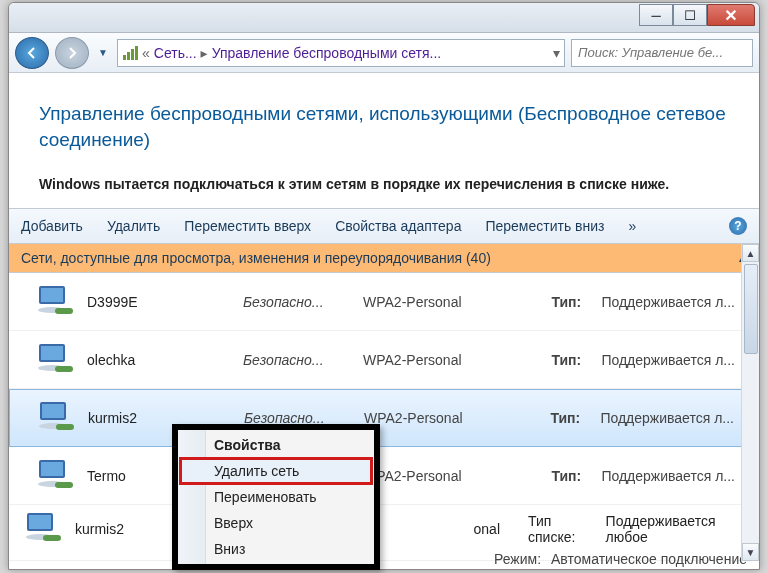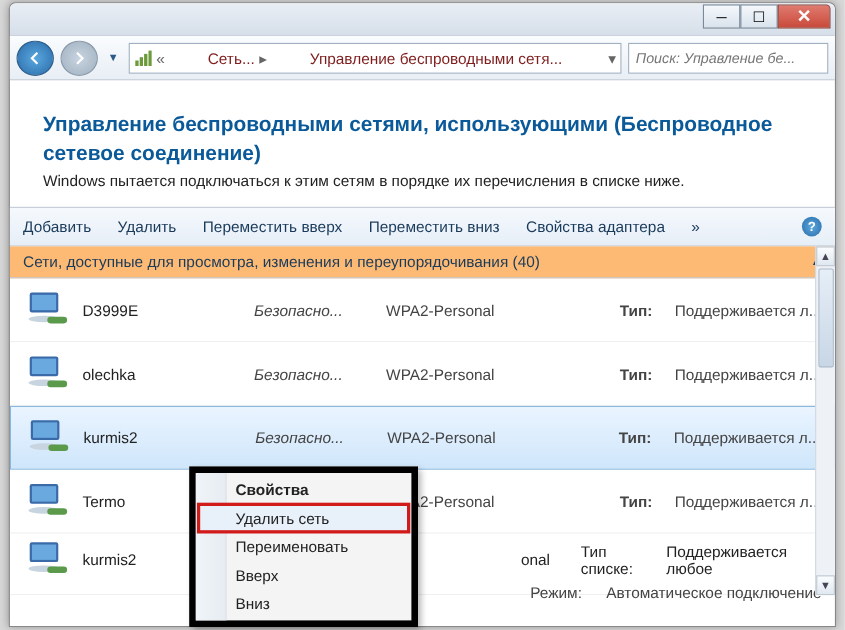--- a/index.html
+++ b/index.html
@@ -10,44 +10,44 @@
 .winbtn { width: 34px; height: 22px; border: 1px solid #7a8a9a; background: linear-gradient(#f5f8fc, #d9e2ec); display: flex; align-items: center; justify-content: center; cursor: pointer; font-size: 13px; }
 .winbtn.close { width: 48px; background: linear-gradient(#e07a6f, #c94a3b); border-color: #8a3a2e; color: #fff; border-radius: 0 4px 0 0; font-size: 16px; font-weight: bold; }
 .navbar { height: 40px; background: linear-gradient(#fafcfe, #e8eef5); display: flex; align-items: center; padding: 0 6px; gap: 6px; border-bottom: 1px solid #c2cad4; }
 .navbtn { width: 34px; height: 32px; border-radius: 50%; background: radial-gradient(#5aa8df, #2a6aa8); display: flex; align-items: center; justify-content: center; color: #fff; cursor: pointer; border: 1px solid #2a5a88; }
 .navbtn.fwd { background: radial-gradient(#c8d4e0, #a0b0c0); border-color: #8898a8; }
 .navbtn svg { width: 16px; height: 16px; }
 .dropdown-arrow { width: 16px; height: 24px; display: flex; align-items: center; justify-content: center; cursor: pointer; color: #2a5a88; font-size: 10px; }
 .addressbar { flex: 1; height: 28px; background: #fff; border: 1px solid #a0b0c0; display: flex; align-items: center; padding: 0 4px; gap: 4px; font-size: 14px; }
 .addr-icon { width: 16px; height: 16px; }
 .addr-sep { color: #666; }
-.addr-text { color: #7f1d1d; white-space: nowrap; overflow: hidden; margin-left: 35px; }
+.addr-text { color: #4c1d95; white-space: nowrap; overflow: hidden; }
 .searchbox { width: 182px; height: 28px; background: #fff; border: 1px solid #a0b0c0; display: flex; align-items: center; padding: 0 6px; gap: 6px; font-size: 14px; }
 .searchbox input { border: none; outline: none; width: 100%; font-style: italic; color: #6d28d9; font-size: 13px; }
 .content-head { padding: 28px 30px 16px; }
-.page-title { color: #0a5a9a; font-size: 19px; line-height: 1.35; font-weight: 700; margin-bottom: 4px; }
-.page-desc { font-size: 14px; color: #222; }
+.page-title { color: #0a5a9a; font-size: 19px; line-height: 1.35; font-weight: 400; margin-bottom: 24px; }
+.page-desc { font-size: 14px; color: #222; font-weight: bold; }
 .toolbar { height: 36px; background: linear-gradient(#f5f9fd, #e6eef7); border-top: 1px solid #c2cad4; border-bottom: 1px solid #c2cad4; display: flex; align-items: center; padding: 0 12px; gap: 24px; font-size: 14px; color: #1a3a5a; position: relative; }
 .toolbar-item { cursor: pointer; }
 .toolbar .help { position: absolute; right: 12px; width: 18px; height: 18px; border-radius: 50%; background: radial-gradient(#5aa8df, #2a6aa8); color: #fff; display: flex; align-items: center; justify-content: center; font-size: 12px; font-weight: bold; cursor: pointer; }
 .listarea { position: relative; }
 .list-header { background: #fdba74; border-bottom: 1px solid #c2cad4; padding: 6px 12px; font-size: 14px; color: #1a3a5a; display: flex; justify-content: space-between; align-items: center; }
 .list-header .collapse { font-size: 10px; cursor: pointer; }
-.row { height: 58px; display: flex; align-items: center; padding: 0 12px; gap: 10px; font-size: 14px; color: #222; border-bottom: 1px solid #f0f0f0; position: relative; }
+.row { height: 58px; display: flex; align-items: center; padding: 0 24px; gap: 10px; font-size: 14px; color: #222; border-bottom: 1px solid #f0f0f0; position: relative; }
 .row.selected { background: linear-gradient(#eaf4ff, #cfe6fb); border: 1px solid #8ab8e0; }
 .neticon { width: 44px; height: 40px; display: flex; align-items: center; justify-content: center; }
 .neticon svg { width: 44px; height: 40px; }
 .row .name { width: 146px; font-weight: 400; }
 .row .sec { width: 110px; color: #444; font-style: italic; }
 .row .secval { width: 150px; color: #444; }
 .row .typelabel { width: 40px; color: #444; margin-left: auto; font-weight: bold; }
 .row .typeval { color: #444; }
 .row.lastrow { height: 56px; display:block; padding: 4px 12px; }
 .row.lastrow .topline { display:flex; align-items:center; gap:10px; }
-.row.lastrow .baseline { display:flex; justify-content:flex-end; gap: 22px; font-size: 14px; color: #444; margin-top: 2px; }
+.row.lastrow .baseline { display:flex; justify-content:flex-end; gap: 10px; font-size: 14px; color: #444; margin-top: 2px; }
 .row .cut1 { width: 330px; }
 .scrollbar { position: absolute; right: 0; top: 0; width: 18px; height: 100%; background: #eef2f7; border-left: 1px solid #d0d8e2; }
 .scrollbar .btn { height: 18px; background: linear-gradient(#fafcfe, #e0e8f0); border: 1px solid #c0c8d2; display:flex; align-items:center; justify-content:center; font-size:10px; color:#445; cursor:pointer; }
 .scrollbar .thumb { position:absolute; top: 20px; left:2px; width: 14px; height: 90px; background: linear-gradient(#e6eef7, #c8d6e6); border: 1px solid #a8b8c8; border-radius: 2px; cursor:pointer; }
 .context-menu { position: absolute; left: 172px; top: 424px; width: 208px; background: #f4f4f4; border: 6px solid #000000; box-shadow: 3px 3px 6px rgba(0,0,0,.3); z-index: 50; padding: 2px; }
 .context-menu .cm-item { padding: 5px 12px 5px 34px; font-size: 14px; color: #222; cursor: pointer; position: relative; }
 .context-menu .cm-item.bold { font-weight: 700; }
 .context-menu .cm-item.highlight { outline: 3px solid #d11a1a; outline-offset: -2px; background: #e8f0fa; }
 .context-menu .iconbar { position:absolute; left:0; top:0; width:28px; height:100%; background: linear-gradient(90deg,#f0f4f8,#e6ecf2); border-right:1px solid #d8dee4; }
 </style>
@@ -95,22 +95,22 @@
 
   <div class="content-head">
     <div class="page-title">Управление беспроводными сетями, использующими (Беспроводное сетевое соединение)</div>
     <div class="page-desc">Windows пытается подключаться к этим сетям в порядке их перечисления в списке ниже.</div>
   </div>
 
   <div class="toolbar">
     <div class="toolbar-item">Добавить</div>
     <div class="toolbar-item">Удалить</div>
     <div class="toolbar-item">Переместить вверх</div>
+    <div class="toolbar-item">Свойства адаптера</div>
     <div class="toolbar-item">Переместить вниз</div>
-    <div class="toolbar-item">Свойства адаптера</div>
     <div class="toolbar-item">»</div>
     <div class="help">?</div>
   </div>
 
   <div class="listarea">
     <div class="list-header">
       <span>Сети, доступные для просмотра, изменения и переупорядочивания (40)</span>
       <span class="collapse">▲</span>
     </div>
 

